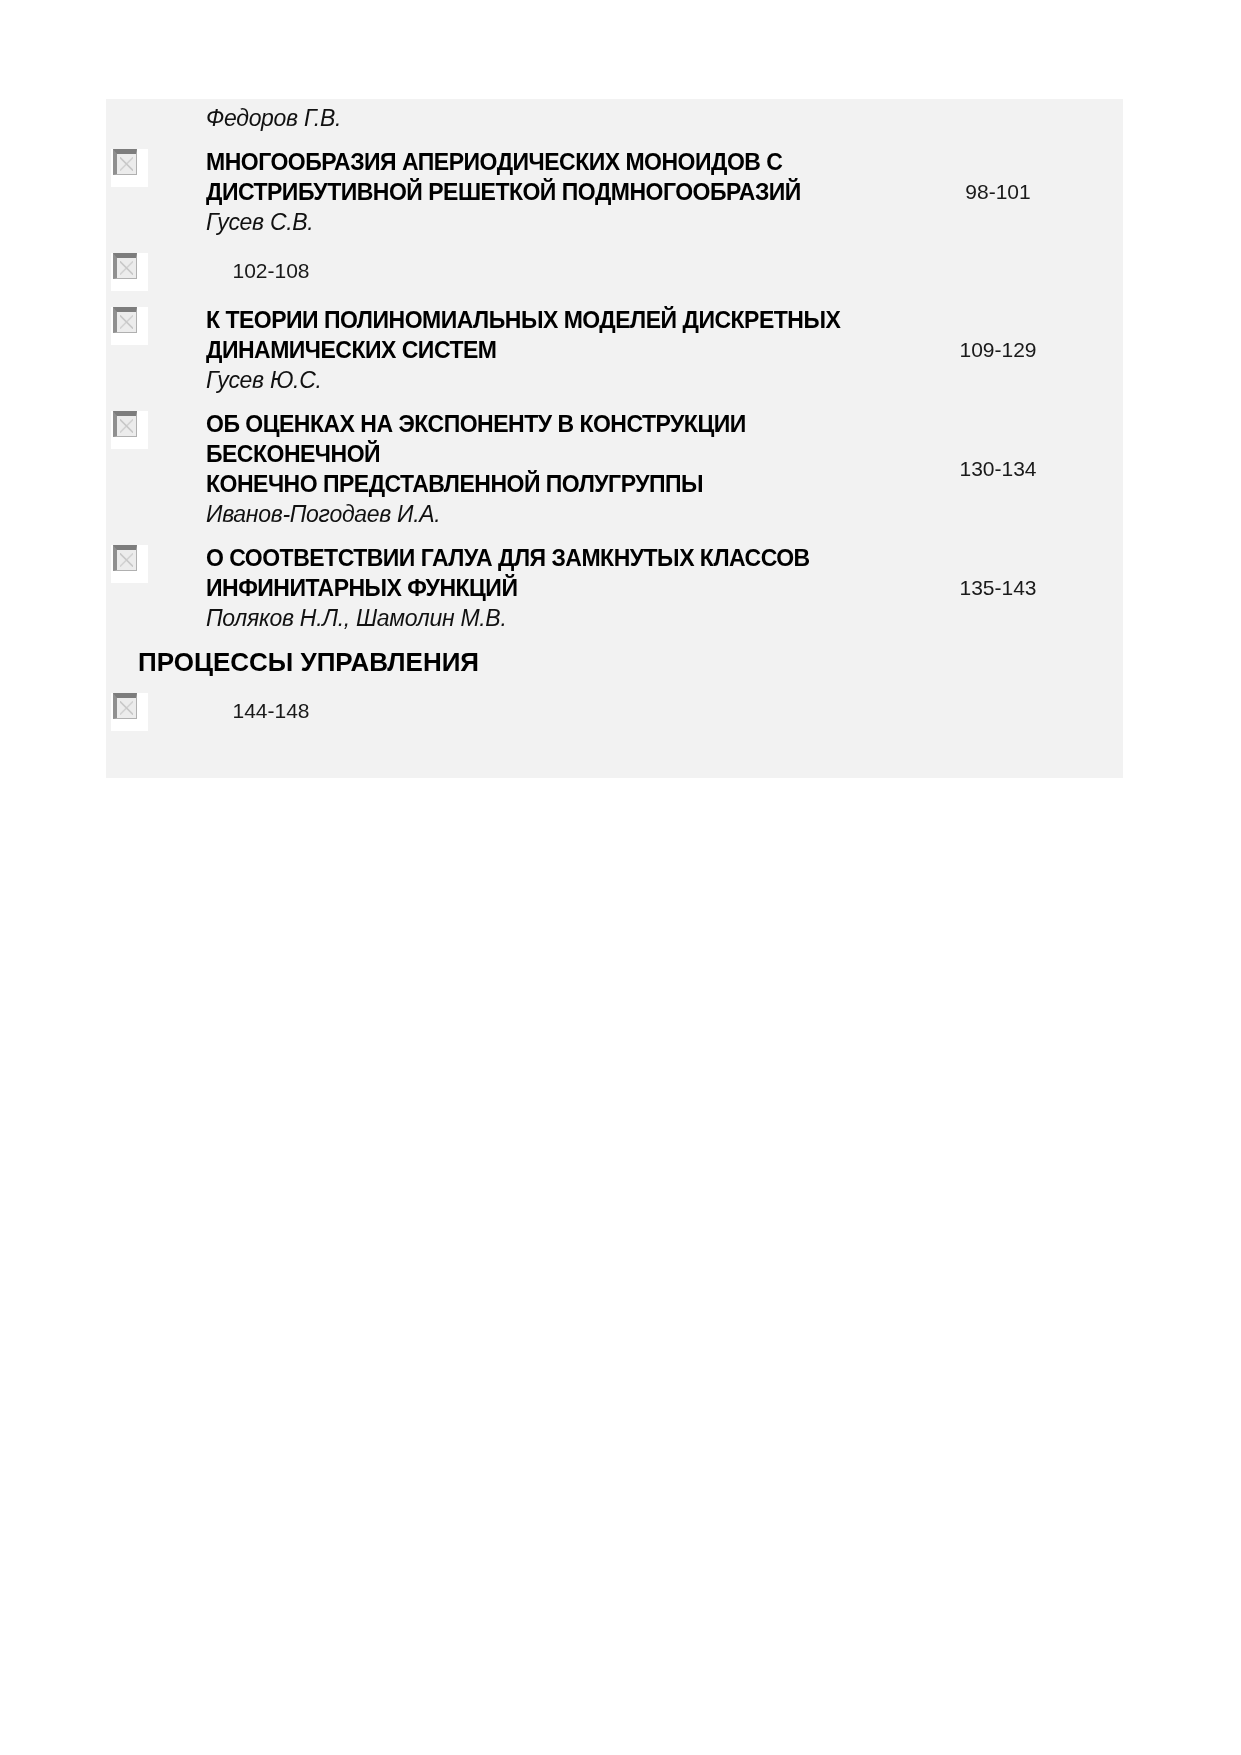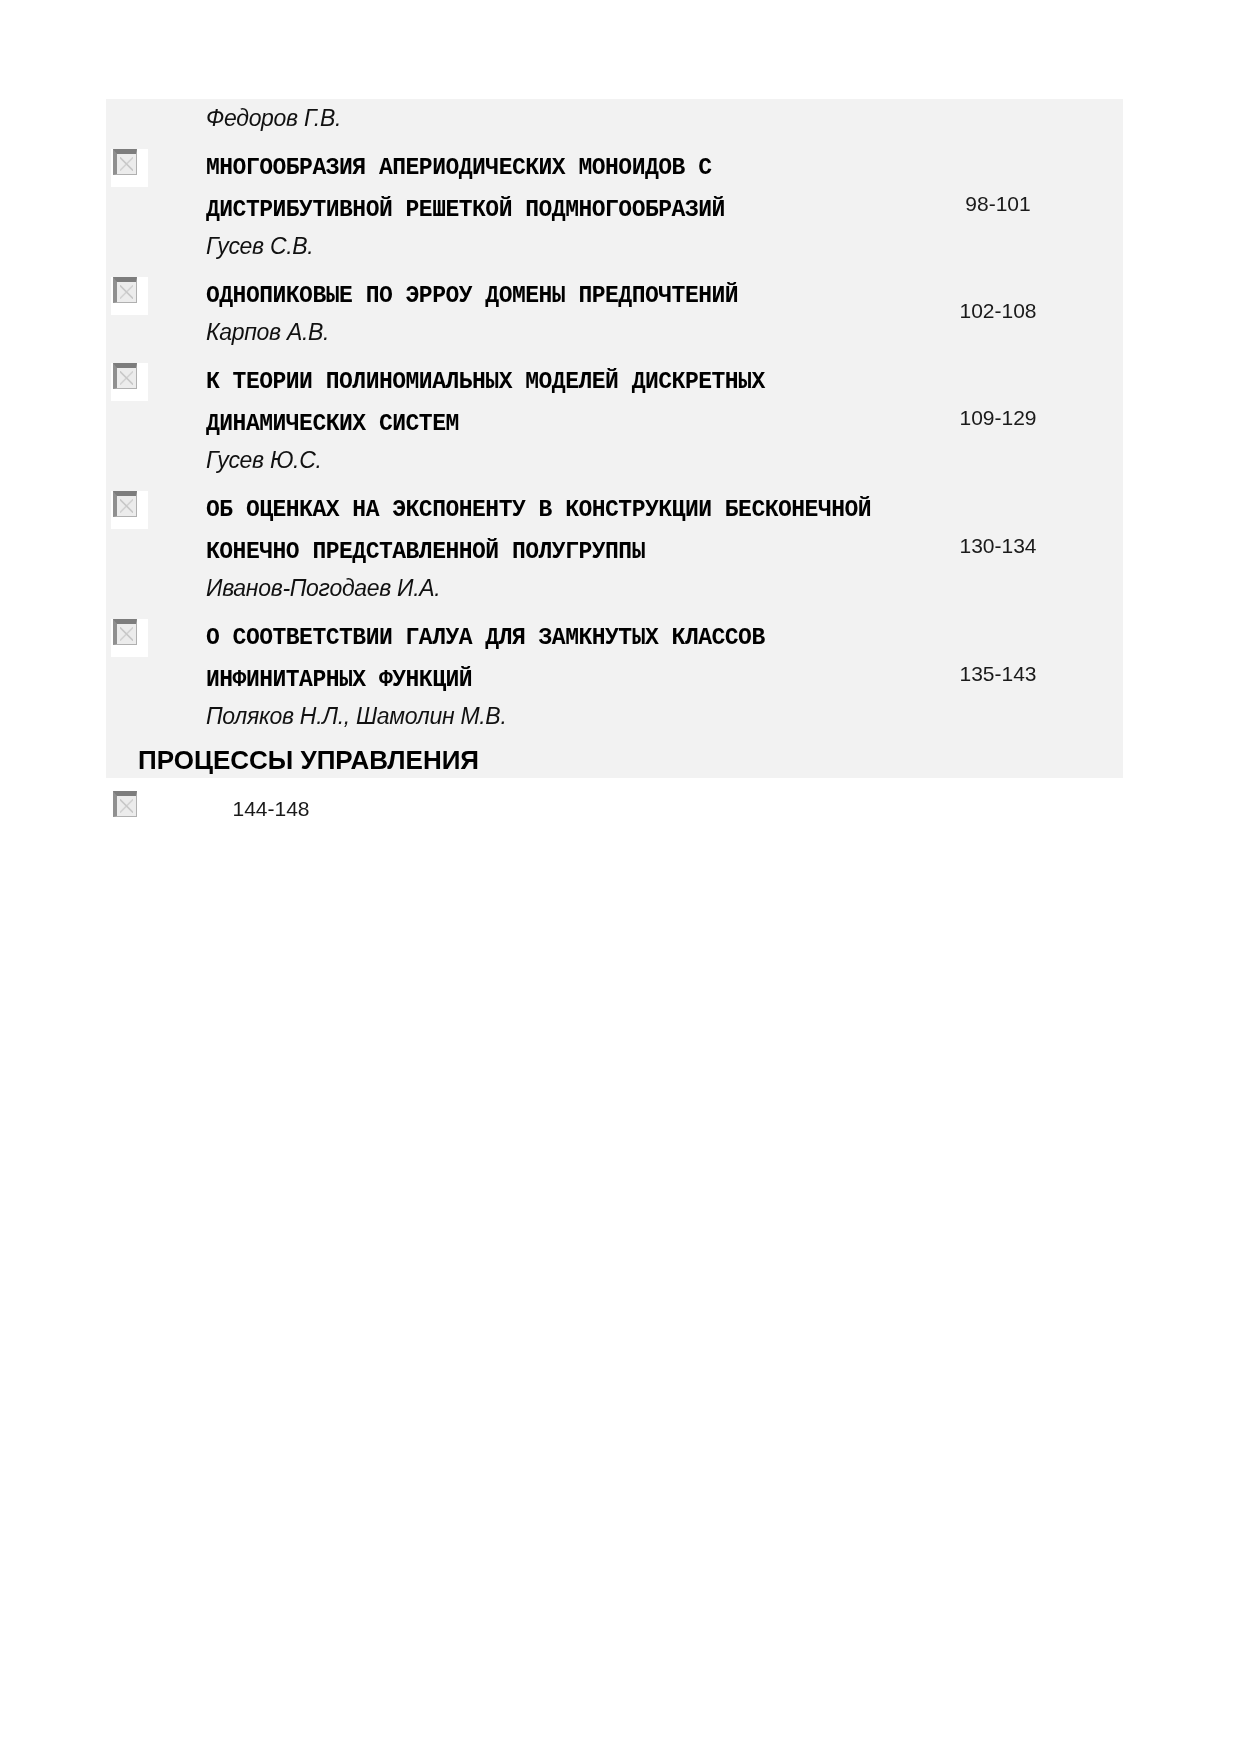--- a/index.html
+++ b/index.html
@@ -44,26 +44,25 @@
   .cb-icon::after {
     content: "";
     position: absolute; left: 3px; top: 3px; right: 3px; bottom: 3px;
     background:
       linear-gradient(45deg, transparent 44%, #c9c9c9 46%, #c9c9c9 54%, transparent 56%),
       linear-gradient(-45deg, transparent 44%, #d4d4d4 46%, #d4d4d4 54%, transparent 56%);
   }
   .title {
     font-weight: bold;
     font-size: 23px;
-    line-height: 42px;
+    line-height: 30px;
     letter-spacing: -0.5px;
     color: #000000;
     white-space: pre-line;
     cursor: pointer;
-    font-family: Liberation Mono, monospace;
   }
   .author {
     font-style: italic;
     font-size: 23px;
     line-height: 30px;
     letter-spacing: -0.3px;
     color: #111111;
   }
   .pages {
     font-size: 21px;
@@ -125,24 +124,20 @@
       <span class="pages">98-101</span>
     </div>
   </div>
 
   <div class="row">
     <div class="cb-col">
       <div class="checkbox">
         <div class="cb-icon"></div>
       </div>
     </div>
-    <div class="text-col">
-      <div class="title">ОДНОПИКОВЫЕ ПО ЭРРОУ ДОМЕНЫ ПРЕДПОЧТЕНИЙ</div>
-      <div class="author">Карпов А.В.</div>
-    </div>
     <div class="pages-col">
       <span class="pages">102-108</span>
     </div>
   </div>
 
   <div class="row">
     <div class="cb-col">
       <div class="checkbox">
         <div class="cb-icon"></div>
       </div>

